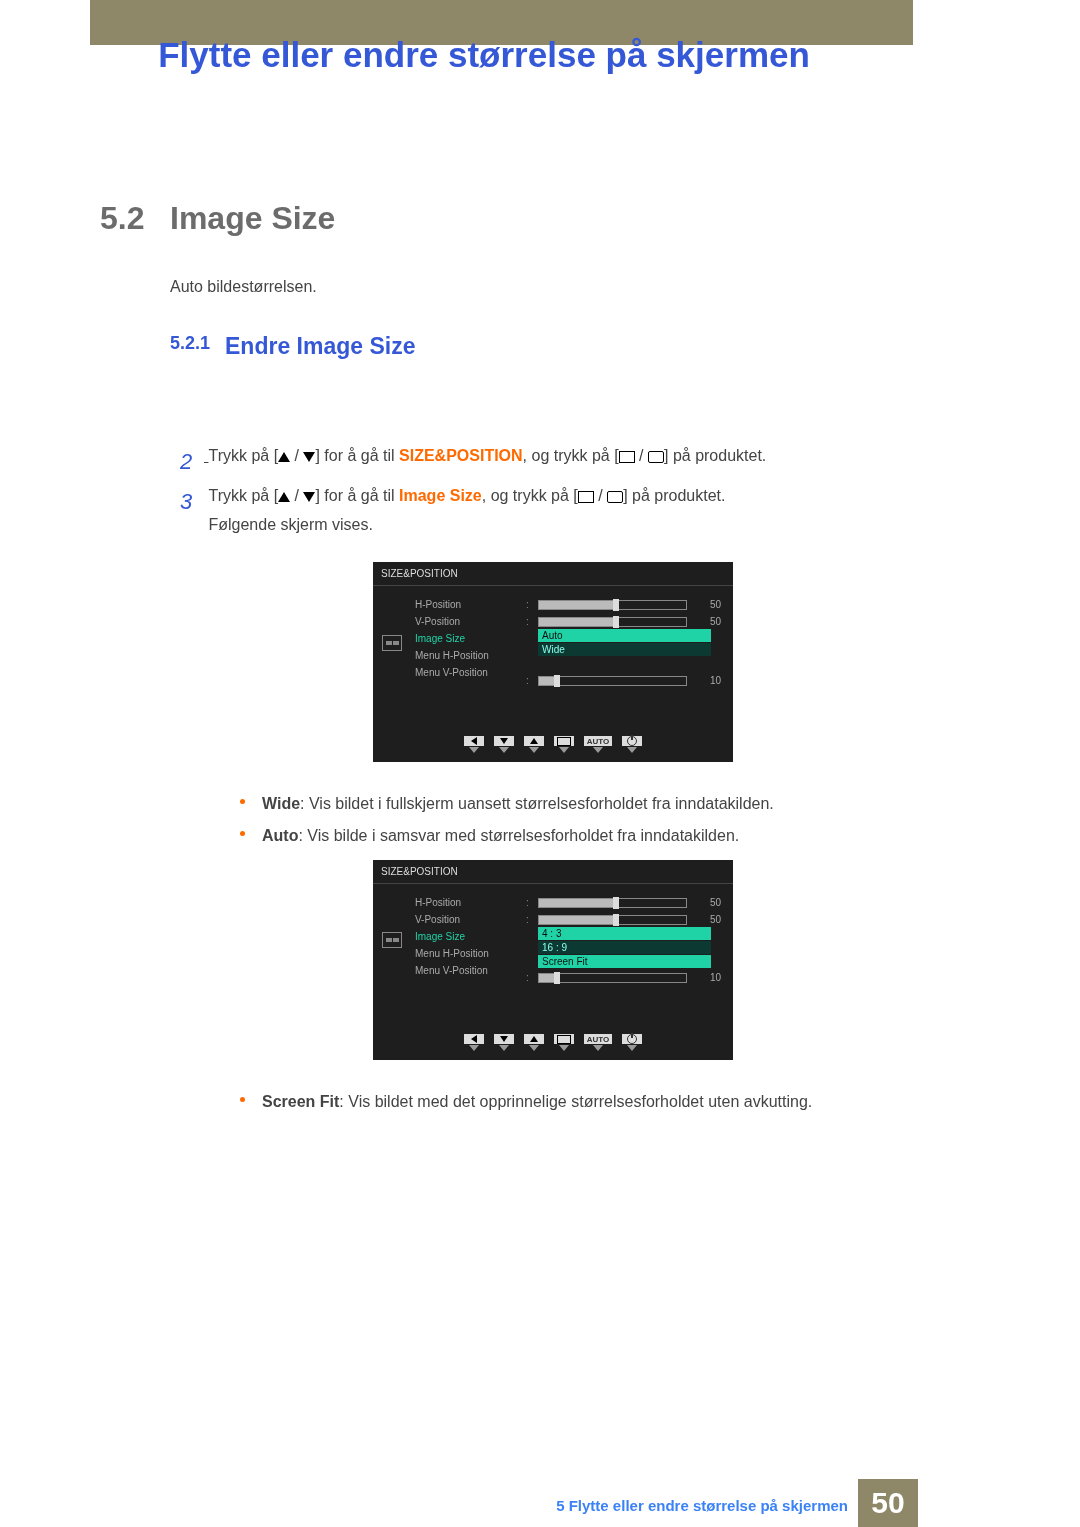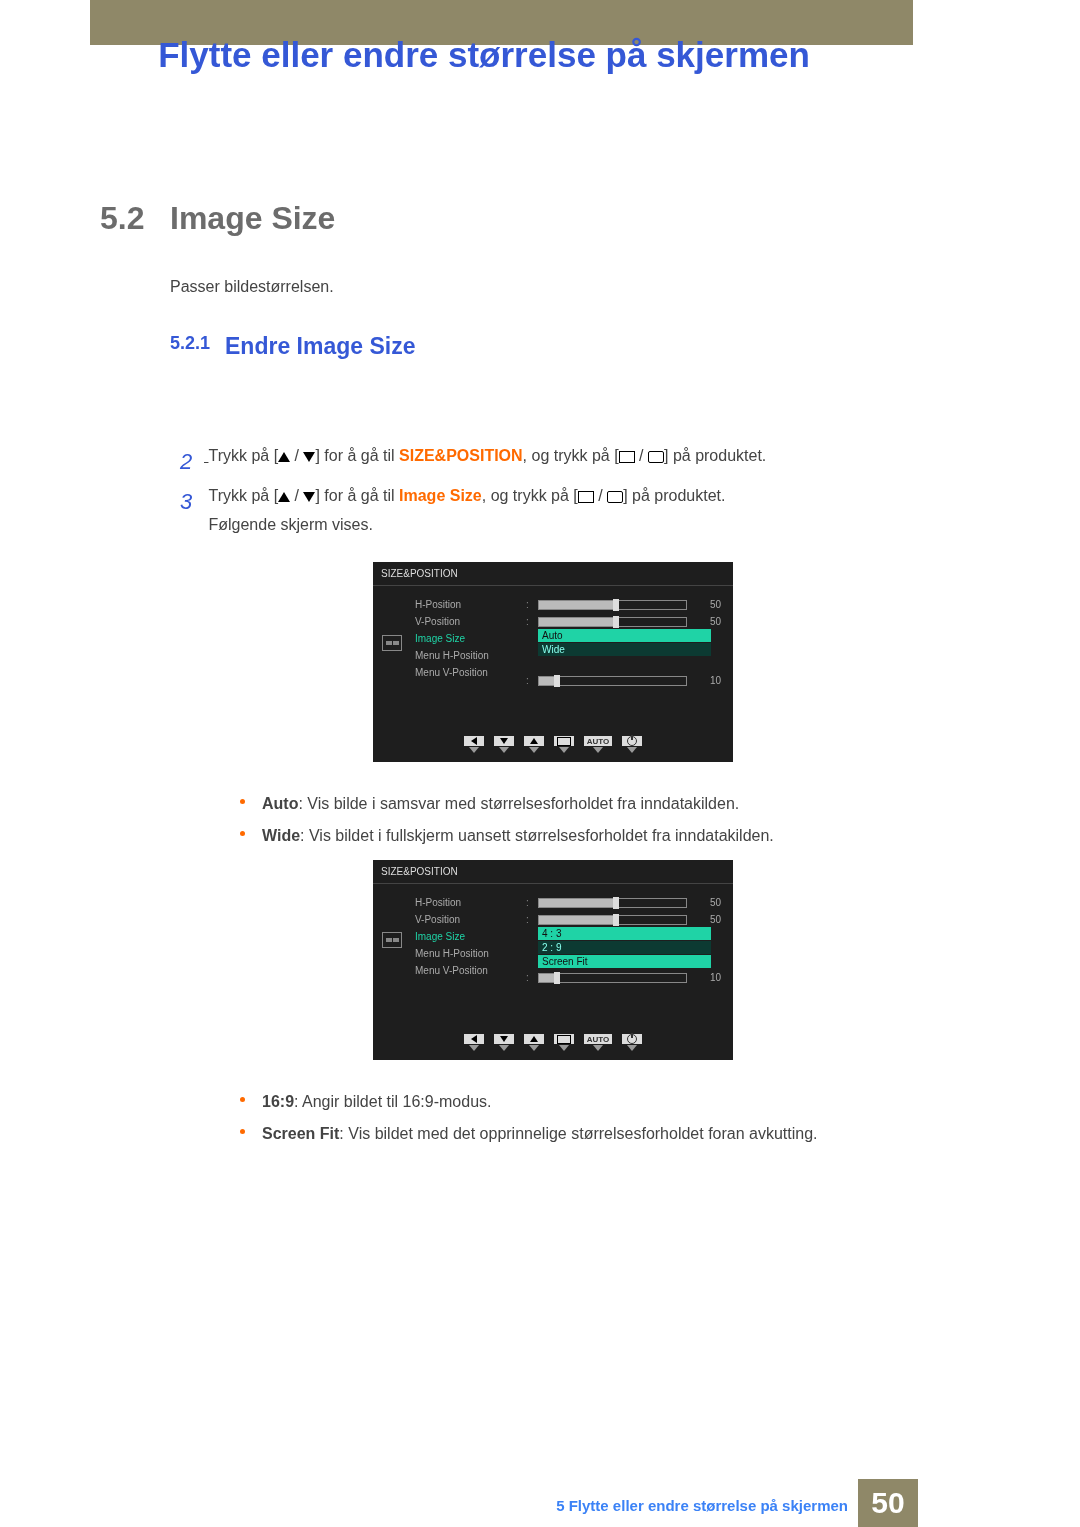--- a/index.html
+++ b/index.html
@@ -65,21 +65,21 @@
 </style>
 </head>
 <body>
 
 <div class="page">
   <div class="topbar"></div>
   <div class="page-title">Flytte eller endre størrelse på skjermen</div>
 
   <div class="sec-num">5.2</div>
   <div class="sec-title">Image Size</div>
-  <div class="sec-desc">Passer bildestørrelsen.</div>
+  <div class="sec-desc">Auto bildestørrelsen.</div>
 
   <div class="sub-num">5.2.1</div>
   <div class="sub-title">Endre Image Size</div>
 
 
   <div class="step" style="top:442px;text-decoration:underline;">
     <span class="n">2</span>
     <span class="t">
       <span>Trykk på [</span><span class="tri up"></span> / <span class="tri down"></span><span>] for å gå til </span><span class="em">SIZE&amp;POSITION</span><span>, og trykk på [</span><span class="srcicon"></span> / <span class="srcicon b"></span><span>] på produktet.</span>
     </span>
@@ -171,22 +171,22 @@
       <div class="fb">
           <div class="top">
             <span class="mini-power"></span>
           </div>
           <div class="bot"></div>
         </div>
     </div>
   </div>
 
   <ul class="bullets" style="top:772px;">
+    <li><span class="b">Wide</span><span>: Vis bildet i fullskjerm uansett størrelsesforholdet fra inndatakilden.</span></li>
     <li><span class="b">Auto</span><span>: Vis bilde i samsvar med størrelsesforholdet fra inndatakilden.</span></li>
-    <li><span class="b">Wide</span><span>: Vis bildet i fullskjerm uansett størrelsesforholdet fra inndatakilden.</span></li>
   </ul>
 
   <div class="osd" style="top:860px;">
     <div class="osd-title">SIZE&amp;POSITION</div>
     <div class="osd-body">
       <div class="osd-left">
           <div class="osd-mode-icon"></div>
         </div>
       <div class="osd-mid">
         <div>H-Position</div>
@@ -207,21 +207,21 @@
         <div class="osd-row">
             <span class="colon">:</span>
             <div class="slider">
               <div class="fill" style="width:50%"></div>
               <div class="knob" style="left:50%"></div>
             </div>
             <span class="val">50</span>
           </div>
         <div style="margin-top:-1px;">
           <div class="dd">4 : 3</div>
-          <div class="dd2">2 : 9</div>
+          <div class="dd2">16 : 9</div>
           <div class="dd">Screen Fit</div>
         </div>
         <div class="osd-row">
             <span class="colon">:</span>
             <div class="slider">
               <div class="fill" style="width:10%"></div>
               <div class="knob" style="left:10%"></div>
             </div>
             <span class="val">10</span>
           </div>
@@ -261,21 +261,20 @@
       <div class="fb">
           <div class="top">
             <span class="mini-power"></span>
           </div>
           <div class="bot"></div>
         </div>
     </div>
   </div>
 
   <ul class="bullets" style="top:1070px;">
-    <li><span class="b">16:9</span><span>: Angir bildet til 16:9-modus.</span></li>
-    <li><span class="b">Screen Fit</span><span>: Vis bildet med det opprinnelige størrelsesforholdet foran avkutting.</span></li>
+    <li><span class="b">Screen Fit</span><span>: Vis bildet med det opprinnelige størrelsesforholdet uten avkutting.</span></li>
   </ul>
 
   <div class="footer">
     <div class="txt">5 Flytte eller endre størrelse på skjermen</div>
     <div class="pg">50</div>
   </div>
 </div>
 
 </body></html>

